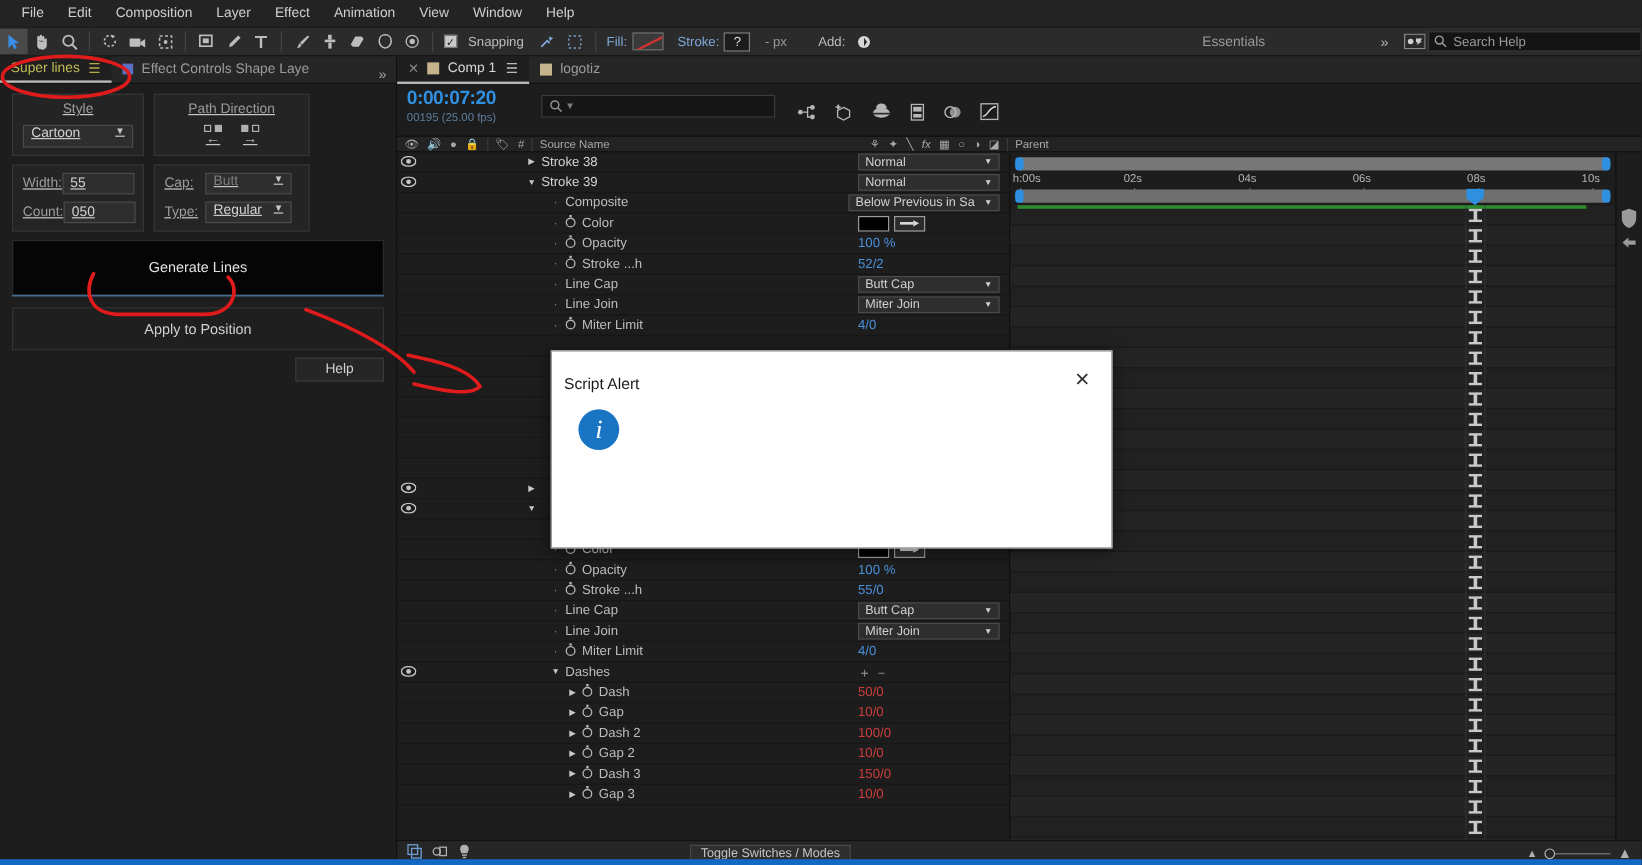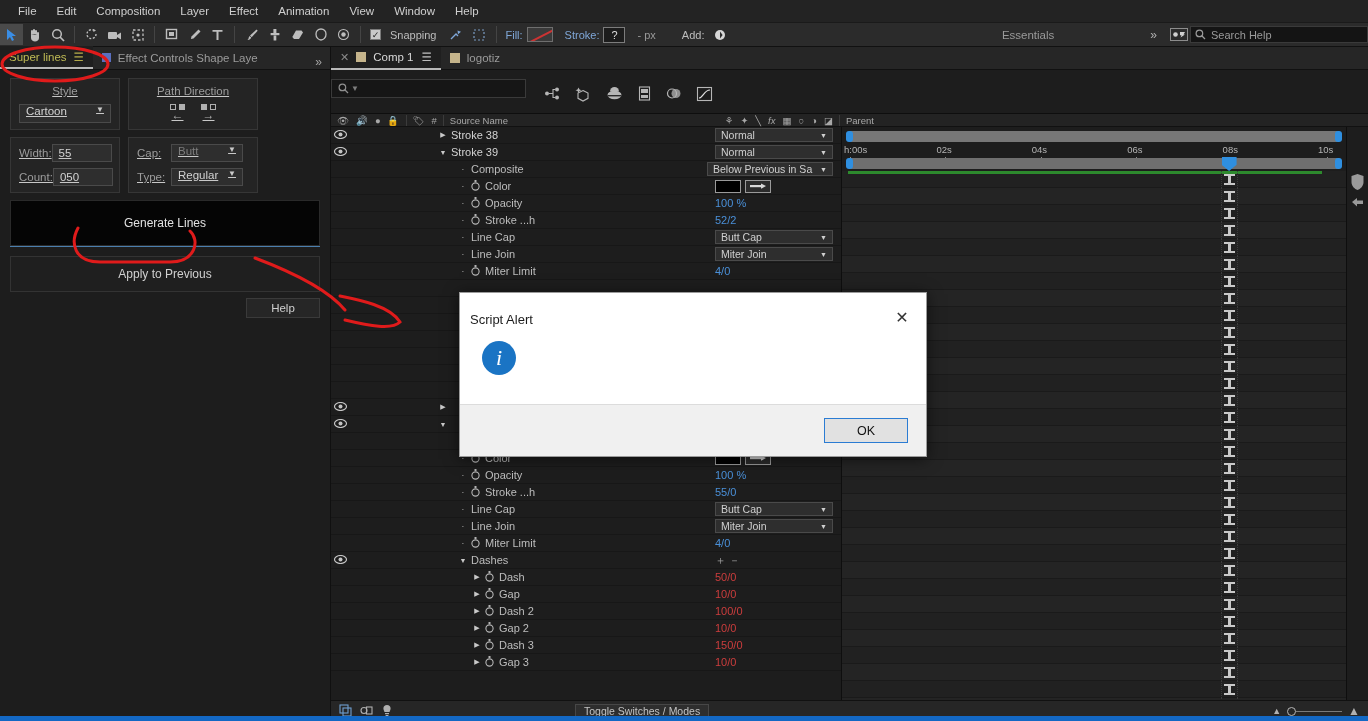--- a/index.html
+++ b/index.html
@@ -385,21 +385,21 @@
               <span>Regular</span>
               <span class="cv">▼</span>
             </span>
           </div>
         </div>
       </div>
 
       <div class="btn-black">Generate Lines</div>
       <div class="blueline"></div>
       <div style="height:9px;"></div>
-      <div class="btn-flat">Apply to Previous</div>
+      <div class="btn-flat">Apply to Position</div>
       <div class="helprow">
         <div class="btn-help">Help</div>
       </div>
     </div>
   </div>
 
   <div id="timeline">
     <div class="tl-tabs">
       <div class="tl-tab active">
         <span class="cx">✕</span>
@@ -407,20 +407,24 @@
         <span>Comp 1</span>
         <span class="hamb">☰</span>
       </div>
       <div class="tl-tab">
         <span class="csq"></span>
         <span>logotiz</span>
       </div>
     </div>
 
     <div class="tl-head">
+      <div class="tc-box">
+        <div class="tc-main">0:00:07:20</div>
+        <div class="tc-sub">00195 (25.00 fps)</div>
+      </div>
       <div class="tl-search">
         <svg width="11" height="11" viewBox="0 0 11 11">
             <circle cx="4.4" cy="4.4" r="3.3" fill="none" stroke="#8f8f8f" stroke-width="1.2"></circle>
             <line x1="7" y1="7" x2="10" y2="10" stroke="#8f8f8f" stroke-width="1.3"></line>
           </svg>
         <span style="font-size:8px;margin-left:2px;">▼</span>
       </div>
       <div class="tl-icons">
         <span>
           <svg width="17" height="15" viewBox="0 0 17 15">
@@ -1104,23 +1108,20 @@
 </div>
 
 <div id="dialog">
   <div class="dlg-title">
     <span>Script Alert</span>
     <span class="dlg-x">✕</span>
   </div>
   <div class="dlg-body">
     <div class="info-ico">i</div>
   </div>
-  <div class="dlg-foot">
-    <div class="dlg-ok">OK</div>
-  </div>
 </div>
 
 <svg id="anno">
   <ellipse cx="55" cy="64" rx="53" ry="17" fill="none" stroke="#e01b1b" stroke-width="3"></ellipse>
   <path d="M78 228 C70 243, 74 262, 100 262 L170 262 C196 262, 200 240, 190 231" fill="none" stroke="#e01b1b" stroke-width="3" stroke-linecap="round"></path>
   <path d="M340 296 C360 300, 390 306, 400 322 C392 330, 370 326, 345 320" fill="none" stroke="#e01b1b" stroke-width="3" stroke-linecap="round"></path>
   <path d="M255 258 C300 275, 330 292, 345 310" fill="none" stroke="#e01b1b" stroke-width="3" stroke-linecap="round"></path>
 </svg>
 
 <div class="tb-strip"></div>

